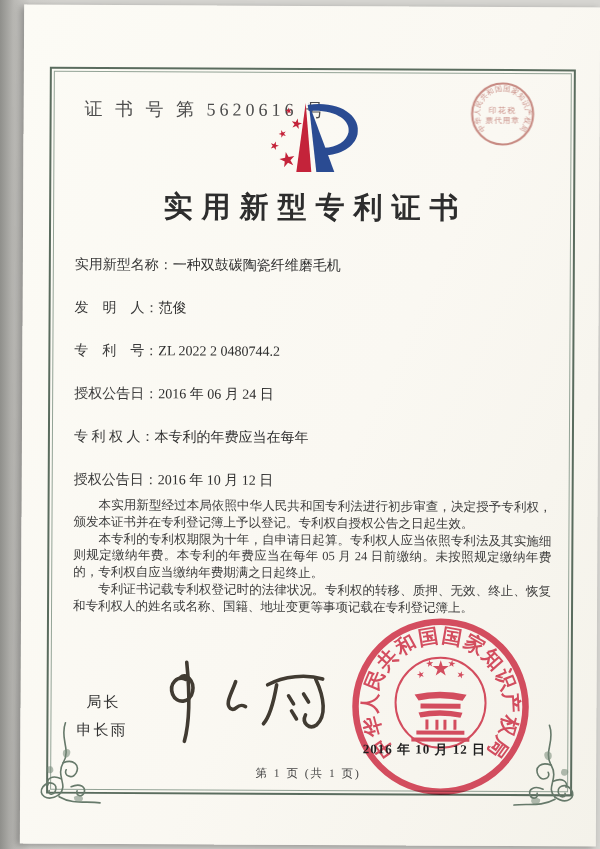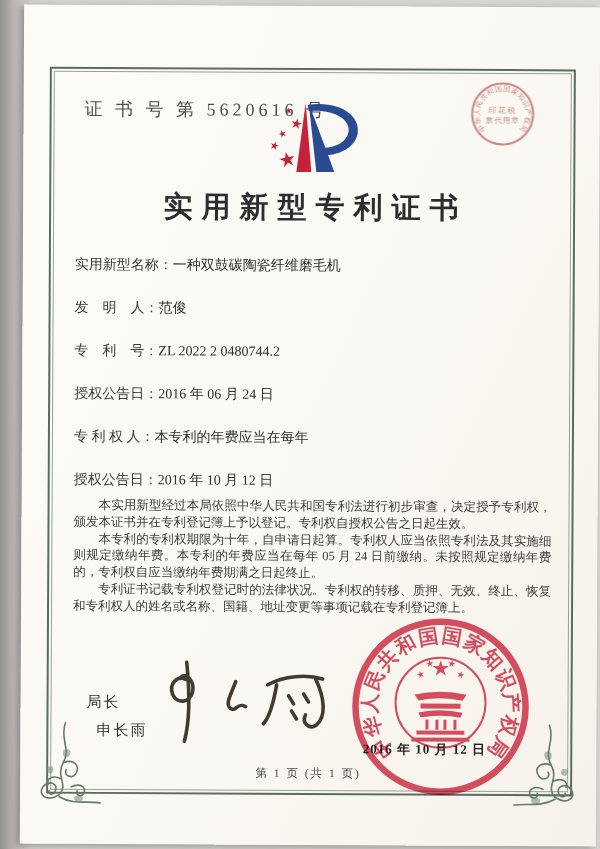--- a/index.html
+++ b/index.html
@@ -43,21 +43,21 @@
   .field-row{margin-bottom:24px;font-size:14px;line-height:19px;color:#333;}
   .field-label{color:#3a3a3a;}
   .field-value{color:#2f2f2f;text-align:center;}
   .body-text{
     position:absolute;left:52px;right:46px;top:492px;
     font-size:12.5px;line-height:16.8px;color:#3d3d3d;
     text-align:justify;
   }
   .body-text p{margin:0;text-indent:2em;}
   .director-title{position:absolute;left:66px;top:688px;font-size:15px;letter-spacing:2px;color:#333;}
-  .director-name{position:absolute;left:76px;top:716px;font-size:15px;letter-spacing:2px;color:#333;}
+  .director-name{position:absolute;left:56px;top:716px;font-size:15px;letter-spacing:2px;color:#333;}
   .signature{position:absolute;left:135px;top:652px;width:180px;height:88px;}
   .seal{position:absolute;left:328px;top:608px;width:184px;height:184px;mix-blend-mode:multiply;}
   .seal-date{
     position:absolute;left:322px;width:164px;top:734px;
     text-align:center;font-size:13px;font-weight:600;
     letter-spacing:1px;color:#1f1f1f;z-index:5;
   }
   .tax-stamp{position:absolute;left:444px;top:72px;width:70px;height:70px;opacity:.62;filter:blur(.3px);}
   .footer{
     position:absolute;left:0;right:0;top:760px;

